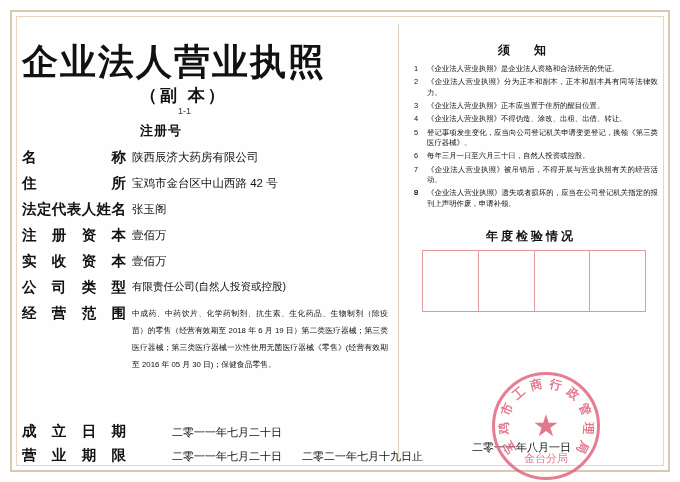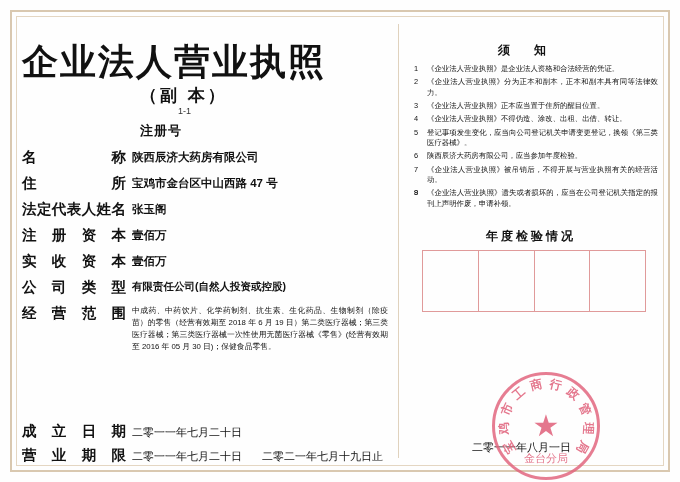--- a/index.html
+++ b/index.html
@@ -114,32 +114,31 @@
     white-space: nowrap;
   }
   .field-label span { display: inline-block; }
   .field-value {
     position: absolute;
     left: 110px;
     top: 2px;
     font-size: 11.5px;
     color: #111111;
     white-space: nowrap;
-    font-weight: bold;
   }
   .field-value.small {
     font-size: 10.5px;
   }
   .scope-value {
     position: absolute;
     left: 110px;
     top: 1px;
     width: 256px;
     font-size: 7.8px;
-    line-height: 12px;
+    line-height: 17px;
     color: #111111;
     white-space: normal;
     text-align: justify;
   }
 
   
   .date-row {
     position: absolute;
     left: 0px;
     width: 370px;
@@ -156,20 +155,21 @@
     display: flex;
     justify-content: space-between;
     white-space: nowrap;
   }
   .date-value {
     position: absolute;
     top: 3px;
     font-size: 11px;
     color: #111111;
     white-space: nowrap;
+    margin-left: 40px;
   }
 
   
   .v-divider {
     position: absolute;
     left: 398px;
     top: 24px;
     width: 1px;
     height: 434px;
     background: #e0d2bd;
@@ -327,21 +327,21 @@
         <span>称</span>
       </div>
       <div class="field-value">陕西辰济大药房有限公司</div>
     </div>
 
     <div class="field-row" style="top:152px">
       <div class="field-label">
         <span>住</span>
         <span>所</span>
       </div>
-      <div class="field-value">宝鸡市金台区中山西路 47 号</div>
+      <div class="field-value">宝鸡市金台区中山西路 42 号</div>
     </div>
 
     <div class="field-row" style="top:178px">
       <div class="field-label">
         <span>法</span>
         <span>定</span>
         <span>代</span>
         <span>表</span>
         <span>人</span>
         <span>姓</span>
@@ -435,21 +435,21 @@
       <div class="notice-item">
         <span class="notice-num">4</span>
         <span>《企业法人营业执照》不得伪造、涂改、出租、出借、转让。</span>
       </div>
       <div class="notice-item">
         <span class="notice-num">5</span>
         <span>登记事项发生变化，应当向公司登记机关申请变更登记，换领《第三类医疗器械》。</span>
       </div>
       <div class="notice-item">
         <span class="notice-num">6</span>
-        <span>陕西辰济大药房有限公司，应当参加年度检验。</span>
+        <span>每年三月一日至六月三十日，自然人投资或控股。</span>
       </div>
       <div class="notice-item">
         <span class="notice-num">7</span>
         <span>《企业法人营业执照》被吊销后，不得开展与营业执照有关的经营活动。</span>
       </div>
       <div class="notice-item">
         <span class="notice-num">8</span>
       </div>
       <div class="notice-item">
         <span class="notice-num">9</span>

